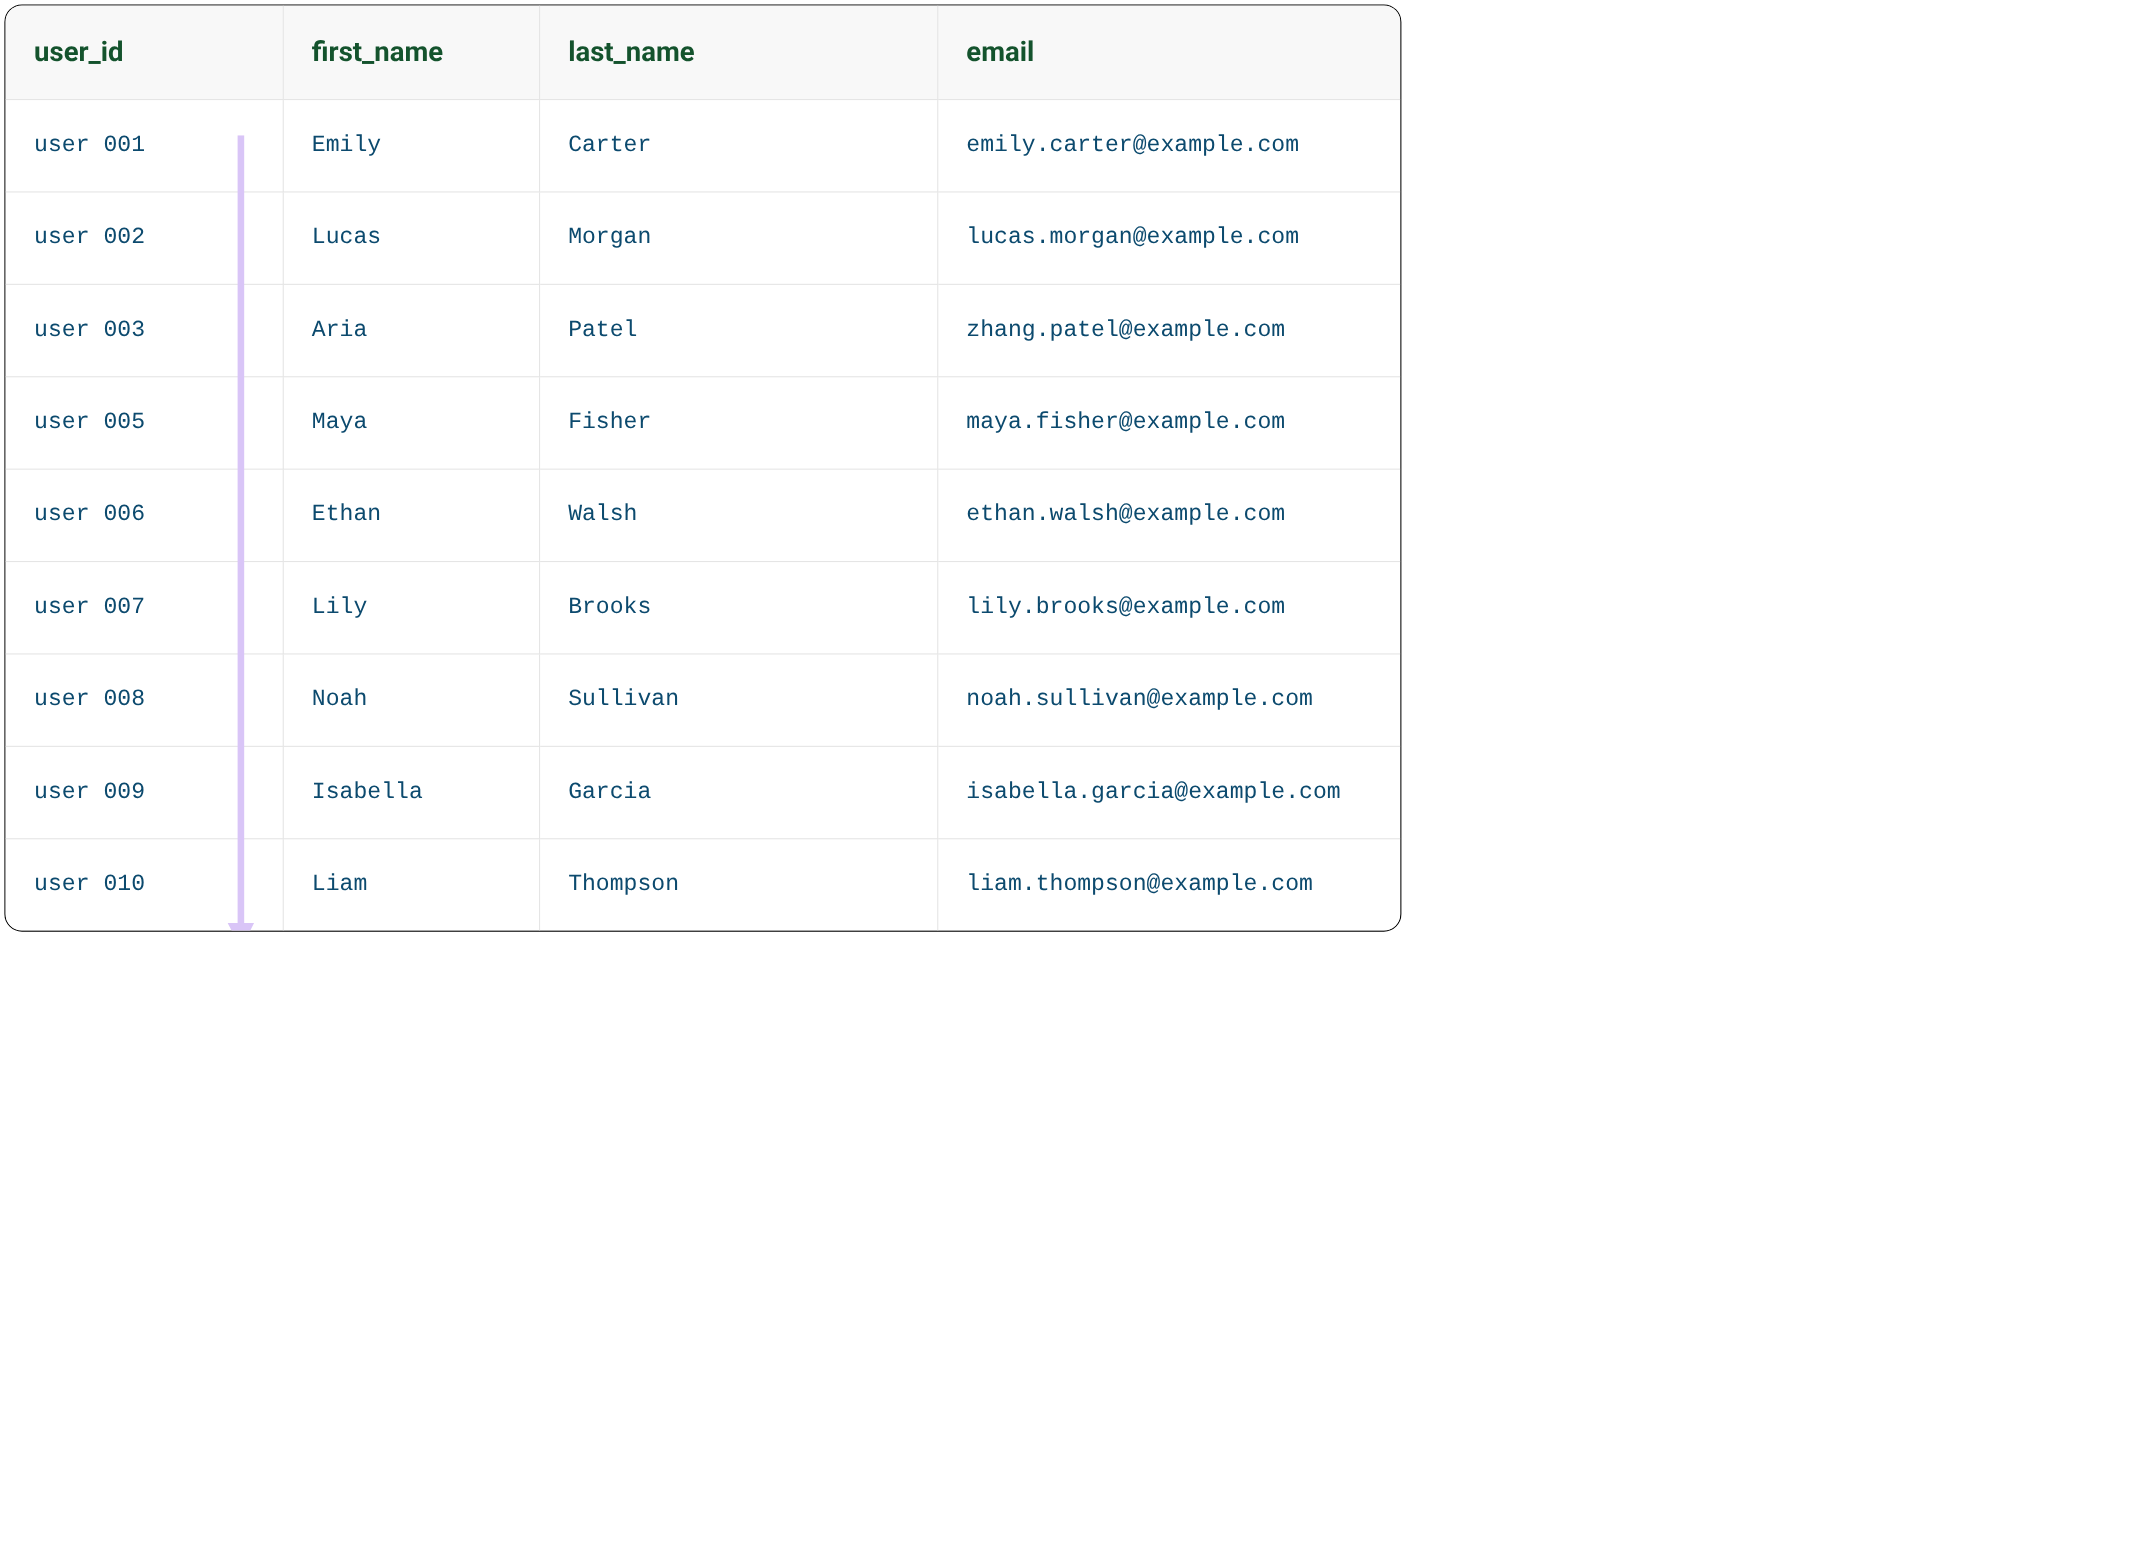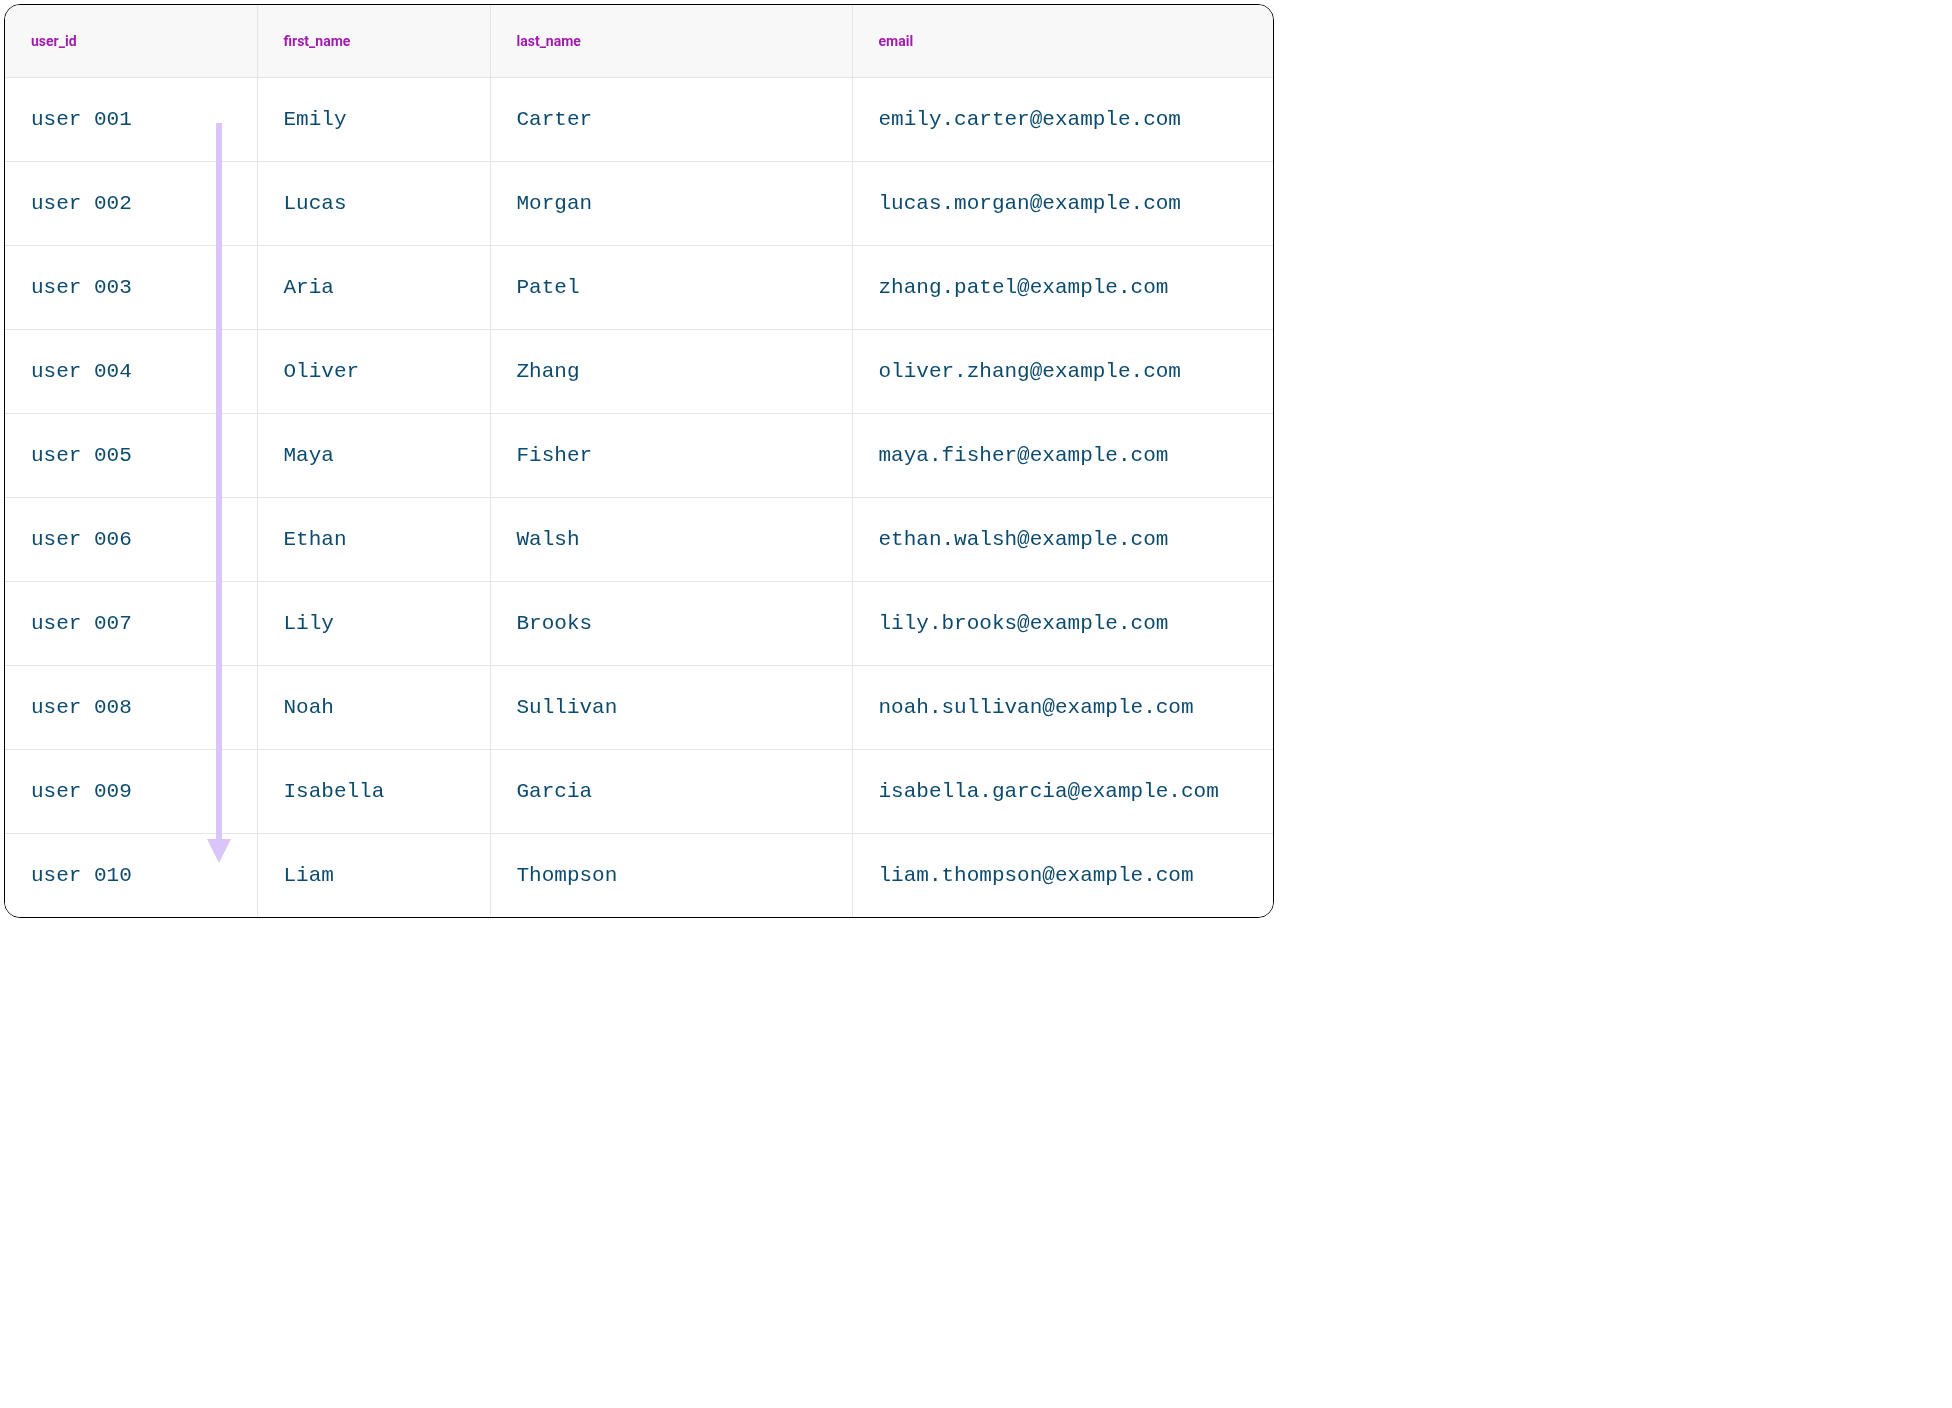--- a/index.html
+++ b/index.html
@@ -23,23 +23,23 @@
       width: 100%;
       border-collapse: collapse;
       table-layout: fixed;
     }
     thead tr {
       background: #f8f8f8;
     }
     th {
       text-align: left;
       padding: 28px 26px;
-      font-size: 14px;
+      font-size: 25px;
       font-weight: 700;
-      color: #a21caf;
+      color: #14532d;
       border-bottom: 1px solid #e5e5e5;
       border-right: 1px solid #e5e5e5;
     }
     th:last-child {
       border-right: none;
       margin-left: 34px;
     }
     td {
       padding: 30px 26px;
       font-size: 21px;
@@ -98,26 +98,20 @@
           <td>Morgan</td>
           <td>lucas.morgan@example.com</td>
         </tr>
         <tr>
           <td>user 003</td>
           <td>Aria</td>
           <td>Patel</td>
           <td>zhang.patel@example.com</td>
         </tr>
         <tr>
-          <td>user 004</td>
-          <td>Oliver</td>
-          <td>Zhang</td>
-          <td>oliver.zhang@example.com</td>
-        </tr>
-        <tr>
           <td>user 005</td>
           <td>Maya</td>
           <td>Fisher</td>
           <td>maya.fisher@example.com</td>
         </tr>
         <tr>
           <td>user 006</td>
           <td>Ethan</td>
           <td>Walsh</td>
           <td>ethan.walsh@example.com</td>

